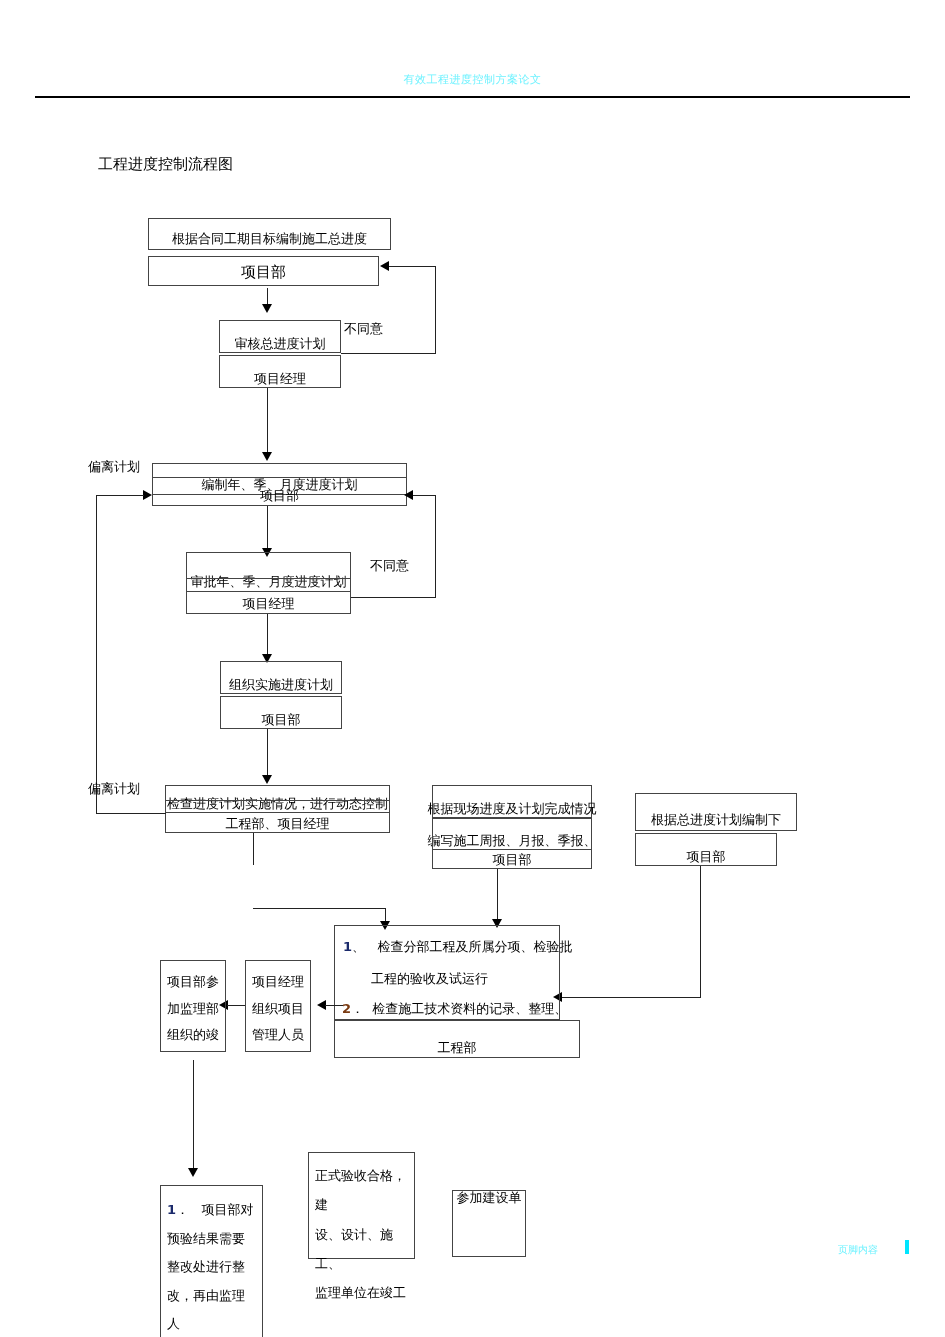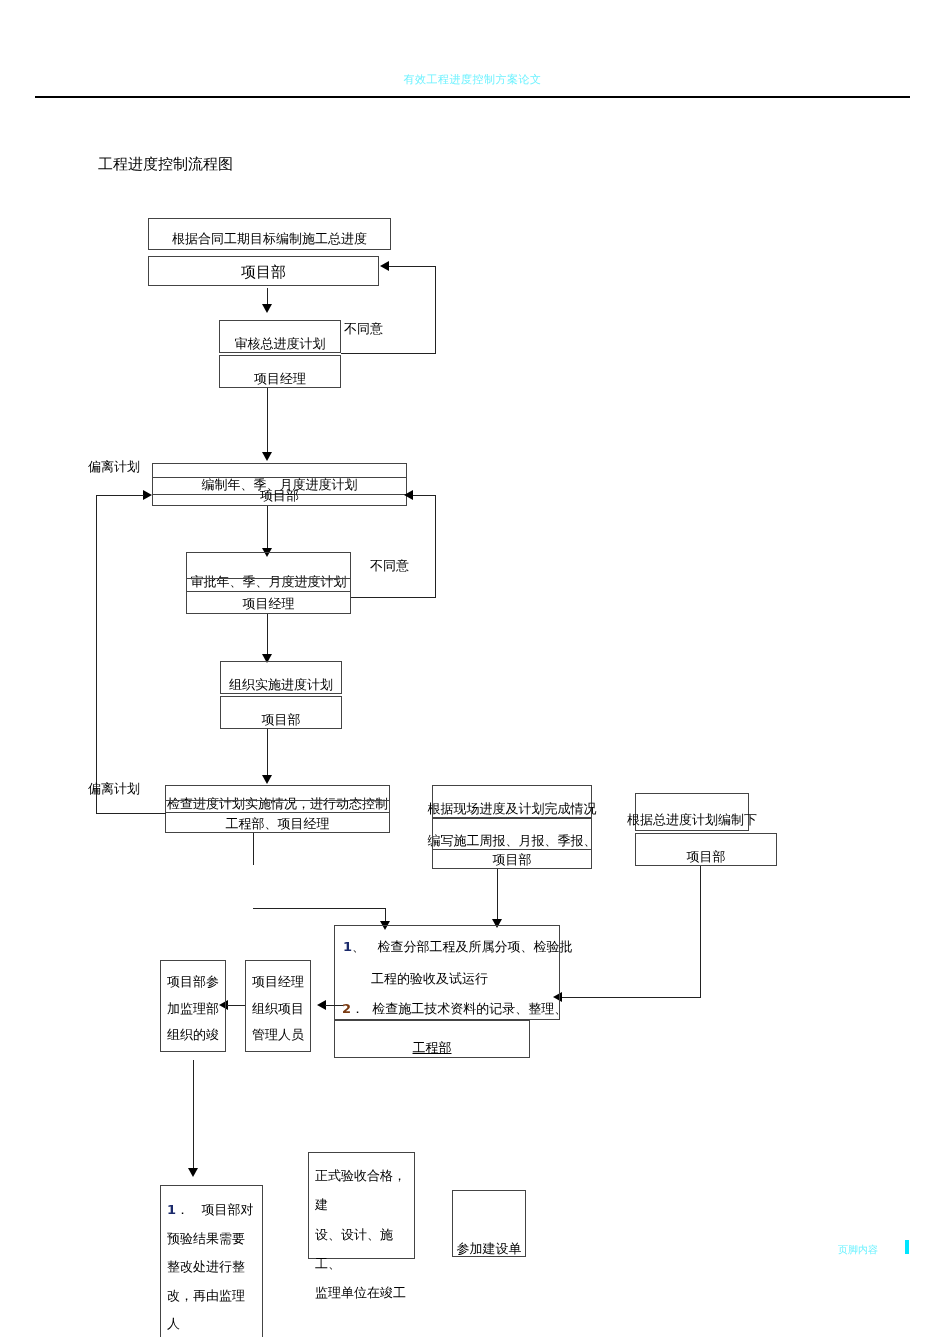--- a/index.html
+++ b/index.html
@@ -80,21 +80,21 @@
     text-align: center;
   }
   .box.bottomtxt {
     display: flex;
     align-items: flex-end;
     justify-content: center;
     text-align: center;
   }
   .box.midtxt {
     display: flex;
-    align-items: flex-end;
+    align-items: flex-start;
     justify-content: center;
     text-align: center;
   }
   .box.big {
     display: block;
     white-space: normal;
   }
   .box.narrow {
     display: block;
     white-space: normal;
@@ -247,21 +247,21 @@
   <div class="box center" style="left:432px; top:785px; width:160px; height:33px; padding-bottom:1px;">
     <span>根据现场进度及计划完成情况</span>
   </div>
   <div class="box center" style="left:432px; top:818px; width:160px; height:32px; padding-bottom:1px;">
     <span>编写施工周报、月报、季报、</span>
   </div>
   <div class="box center" style="left:432px; top:819px; width:160px; height:50px; padding-bottom:1px; border-top:none;">
     <span>项目部</span>
   </div>
 
-  <div class="box center" style="left:635px; top:793px; width:114px; height:38px; padding-bottom:3px;">
+  <div class="box center" style="left:635px; top:793px; width:162px; height:38px; padding-bottom:3px;">
     <span>根据总进度计划编制下</span>
   </div>
   <div class="box center" style="left:635px; top:833px; width:142px; height:33px; padding-bottom:1px;">
     <span>项目部</span>
   </div>
 
   <div class="ln-v thin" style="left:253px; top:833px; height:32px;"></div>
   <div class="ln-h" style="left:253px; top:908px; width:133px;"></div>
   <div class="ln-v" style="left:385px; top:908px; height:18px;"></div>
   <div class="ar down" style="left:380px; top:921px;"></div>
@@ -279,21 +279,21 @@
     </div>
     <div style="position:absolute; left:36px; top:46px; font-size:13px; white-space:nowrap;">
       <span>工程的验收及试运行</span>
     </div>
   </div>
 
   <div style="position:absolute; left:342px; top:1000px; font-size:13px; white-space:nowrap;">
     <span class="num-mark2">2</span><span>．</span>&nbsp;&nbsp;<span>检查施工技术资料的记录、整理、</span>
   </div>
 
-  <div class="box center" style="left:334px; top:1020px; width:196px; height:38px; padding-bottom:2px;text-decoration:underline;">
+  <div class="box center" style="left:334px; top:1020px; width:246px; height:38px; padding-bottom:2px;">
     <span>工程部</span>
   </div>
 
   <div class="ar left" style="left:317px; top:1000px;"></div>
   <div class="ln-h" style="left:325px; top:1005px; width:18px;"></div>
 
   <div class="ar left" style="left:219px; top:1000px;"></div>
   <div class="ln-h" style="left:227px; top:1005px; width:18px;"></div>
 
   <div class="box narrow" style="left:245px; top:960px; width:66px; height:92px;">

